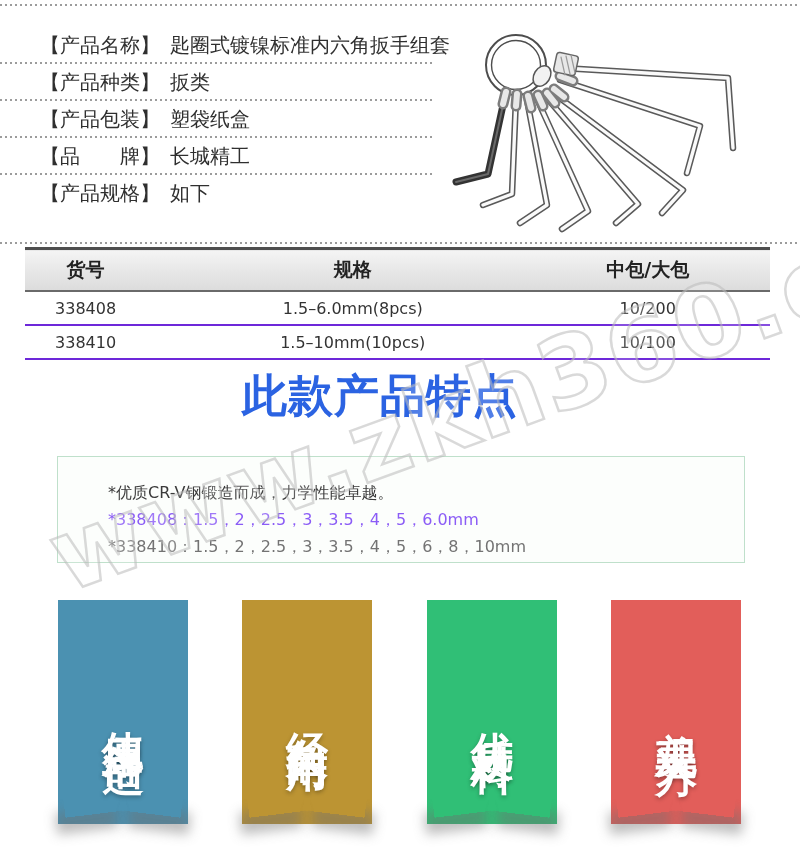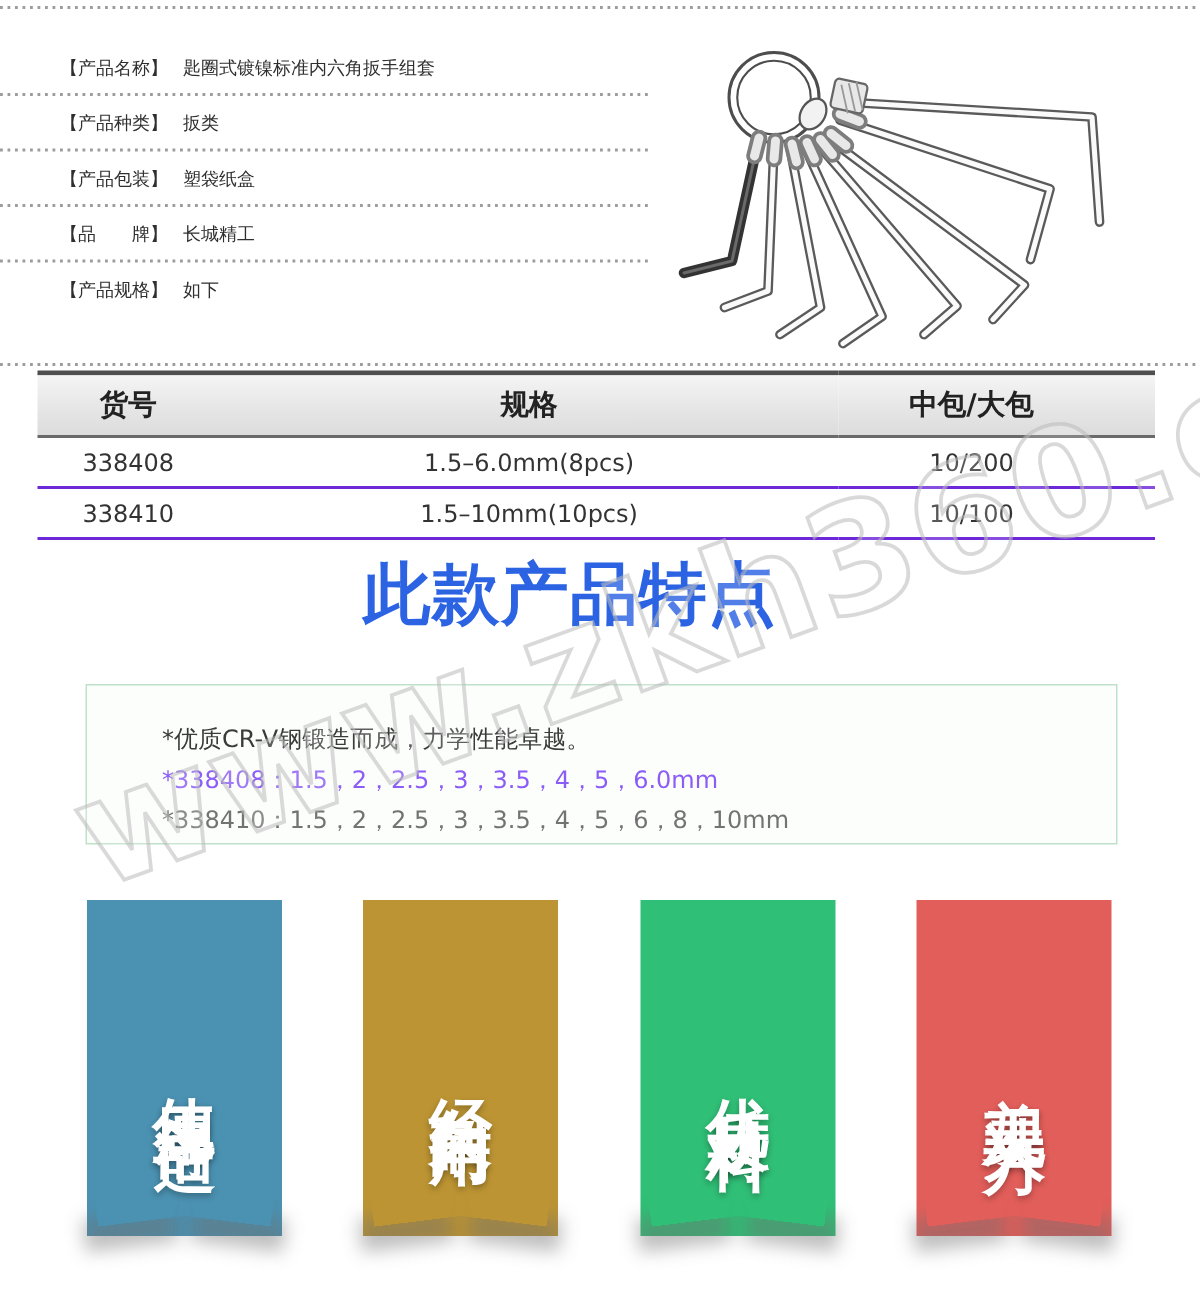--- a/index.html
+++ b/index.html
@@ -6,22 +6,22 @@
   .page{
     position:relative;width:800px;height:859px;background:#ffffff;overflow:hidden;
     font-family:"DejaVu Sans","Liberation Sans",sans-serif;color:#2f2f2f;
   }
   .dotted{position:absolute;height:2px;background-image:repeating-linear-gradient(to right,#9c9c9c 0 1.6px,transparent 1.6px 5px);background-size:5px 2px;background-repeat:repeat-x;}
   .dotted-top{top:4px;left:0;width:800px;}
   .dotted-table{top:242px;left:0;width:800px;}
 
   
   .info{position:absolute;top:27px;left:0;width:432px;}
-  .info-row{height:37px;line-height:37px;padding-left:40px;font-size:12px;white-space:nowrap;}
-  .info-row + .info-row{border-top:0;}
+  .info-row{height:37px;line-height:37px;padding-left:40px;font-size:20px;white-space:nowrap;}
+  .info-row + .info-row{border-top:0;font-family:Liberation Serif, serif;}
   .info-row.sep{background-image:repeating-linear-gradient(to right,#9c9c9c 0 1.6px,transparent 1.6px 5px);background-size:5px 2px;background-position:left bottom;background-repeat:repeat-x;}
   .info-label{color:#2f2f2f;}
   .info-value{margin-left:10px;color:#2f2f2f;}
 
   
   .illus{position:absolute;left:430px;top:20px;width:370px;height:218px;}
 
   
   .spec{position:absolute;left:25px;top:247px;width:745px;border-collapse:collapse;table-layout:fixed;}
   .spec th,.spec td{padding:0;font-weight:normal;}

